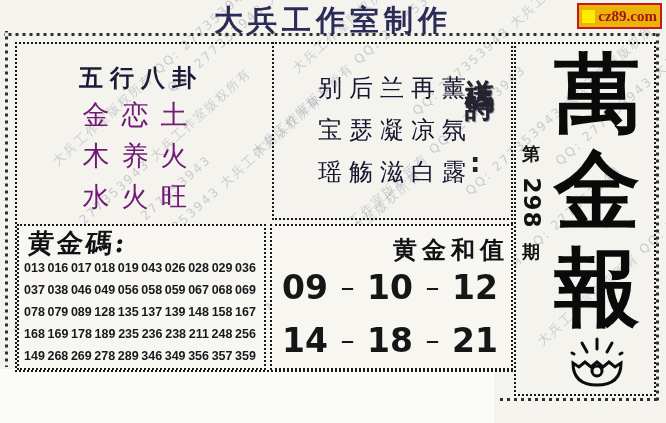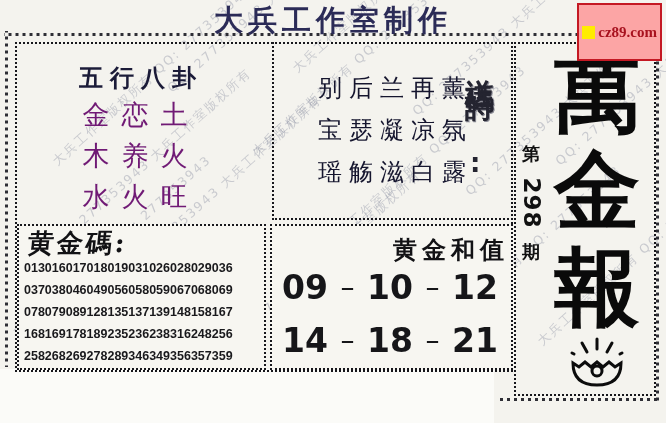--- a/index.html
+++ b/index.html
@@ -27,22 +27,22 @@
   .box-banner{left:514px;top:42px;width:138px;height:350px;}
   .bottom-white{position:absolute;left:0;top:369px;width:494px;height:54px;background:#fbfbf8;z-index:1;}
   
   .page-title{
     position:absolute;left:150px;top:1px;width:366px;z-index:4;
     text-align:center;font-family:"DejaVu Serif",serif;font-weight:bold;
     font-size:29px;letter-spacing:5px;color:#2b2b57;
   }
   .site-badge{
     position:absolute;right:4px;top:3px;height:22px;z-index:5;
-    border:2px solid #c41823;background:#fca5a5;
-    display:flex;align-items:center;gap:3px;padding:16px 3px;
+    border:2px solid #c41823;background:#eab308;
+    display:flex;align-items:center;gap:3px;padding:0 3px;
   }
   .site-badge .sq{width:13px;height:13px;background:#ffec00;}
   .site-badge .txt{font-family:"Liberation Serif",serif;font-weight:bold;font-size:15px;color:#a8121f;}
   
   .wuxing-title{
     position:absolute;left:15px;top:62px;width:252px;z-index:4;text-align:center;
     font-family:"DejaVu Serif",serif;font-weight:bold;font-size:24px;
     letter-spacing:7px;color:#1b1b38;
   }
   .wuxing-items{position:absolute;left:15px;top:100px;width:252px;z-index:4;text-align:center;}
@@ -67,21 +67,21 @@
     font-weight:bold;font-size:26px;color:#242430;
   }
   
   .codes-title{
     position:absolute;left:28px;top:226px;z-index:4;
     font-family:"DejaVu Serif",serif;font-weight:bold;font-size:26px;
     letter-spacing:3px;color:#121215;transform:skewX(-6deg);
   }
   .codes-grid{position:absolute;left:24px;top:262px;width:232px;z-index:4;}
   .code-row{
-    display:flex;justify-content:flex-start;
+    display:flex;justify-content:space-between;
     font-family:"Liberation Sans",sans-serif;font-weight:600;font-size:12.5px;
     color:#19191c;line-height:13px;margin-bottom:9px;
   }
   
   .sum-title{
     position:absolute;left:270px;top:234px;width:239px;z-index:4;text-align:right;
     font-family:"DejaVu Serif",serif;font-weight:bold;font-size:24px;
     letter-spacing:5px;color:#121215;
   }
   .sum-rows{position:absolute;left:282px;top:268px;width:216px;z-index:4;}
@@ -155,21 +155,21 @@
   <div class="poem-colon">:</div>
 
   <div class="codes-title">黄金碼:</div>
   <div class="codes-grid" id="codes-grid">
       <div class="code-row">
         <span class="code-cell">013</span>
         <span class="code-cell">016</span>
         <span class="code-cell">017</span>
         <span class="code-cell">018</span>
         <span class="code-cell">019</span>
-        <span class="code-cell">031</span>
+        <span class="code-cell">043</span>
         <span class="code-cell">026</span>
         <span class="code-cell">028</span>
         <span class="code-cell">029</span>
         <span class="code-cell">036</span>
       </div>
       <div class="code-row">
         <span class="code-cell">037</span>
         <span class="code-cell">038</span>
         <span class="code-cell">046</span>
         <span class="code-cell">049</span>
@@ -193,26 +193,26 @@
         <span class="code-cell">167</span>
       </div>
       <div class="code-row">
         <span class="code-cell">168</span>
         <span class="code-cell">169</span>
         <span class="code-cell">178</span>
         <span class="code-cell">189</span>
         <span class="code-cell">235</span>
         <span class="code-cell">236</span>
         <span class="code-cell">238</span>
-        <span class="code-cell">316</span>
+        <span class="code-cell">211</span>
         <span class="code-cell">248</span>
         <span class="code-cell">256</span>
       </div>
       <div class="code-row">
-        <span class="code-cell">258</span>
+        <span class="code-cell">149</span>
         <span class="code-cell">268</span>
         <span class="code-cell">269</span>
         <span class="code-cell">278</span>
         <span class="code-cell">289</span>
         <span class="code-cell">346</span>
         <span class="code-cell">349</span>
         <span class="code-cell">356</span>
         <span class="code-cell">357</span>
         <span class="code-cell">359</span>
       </div>

